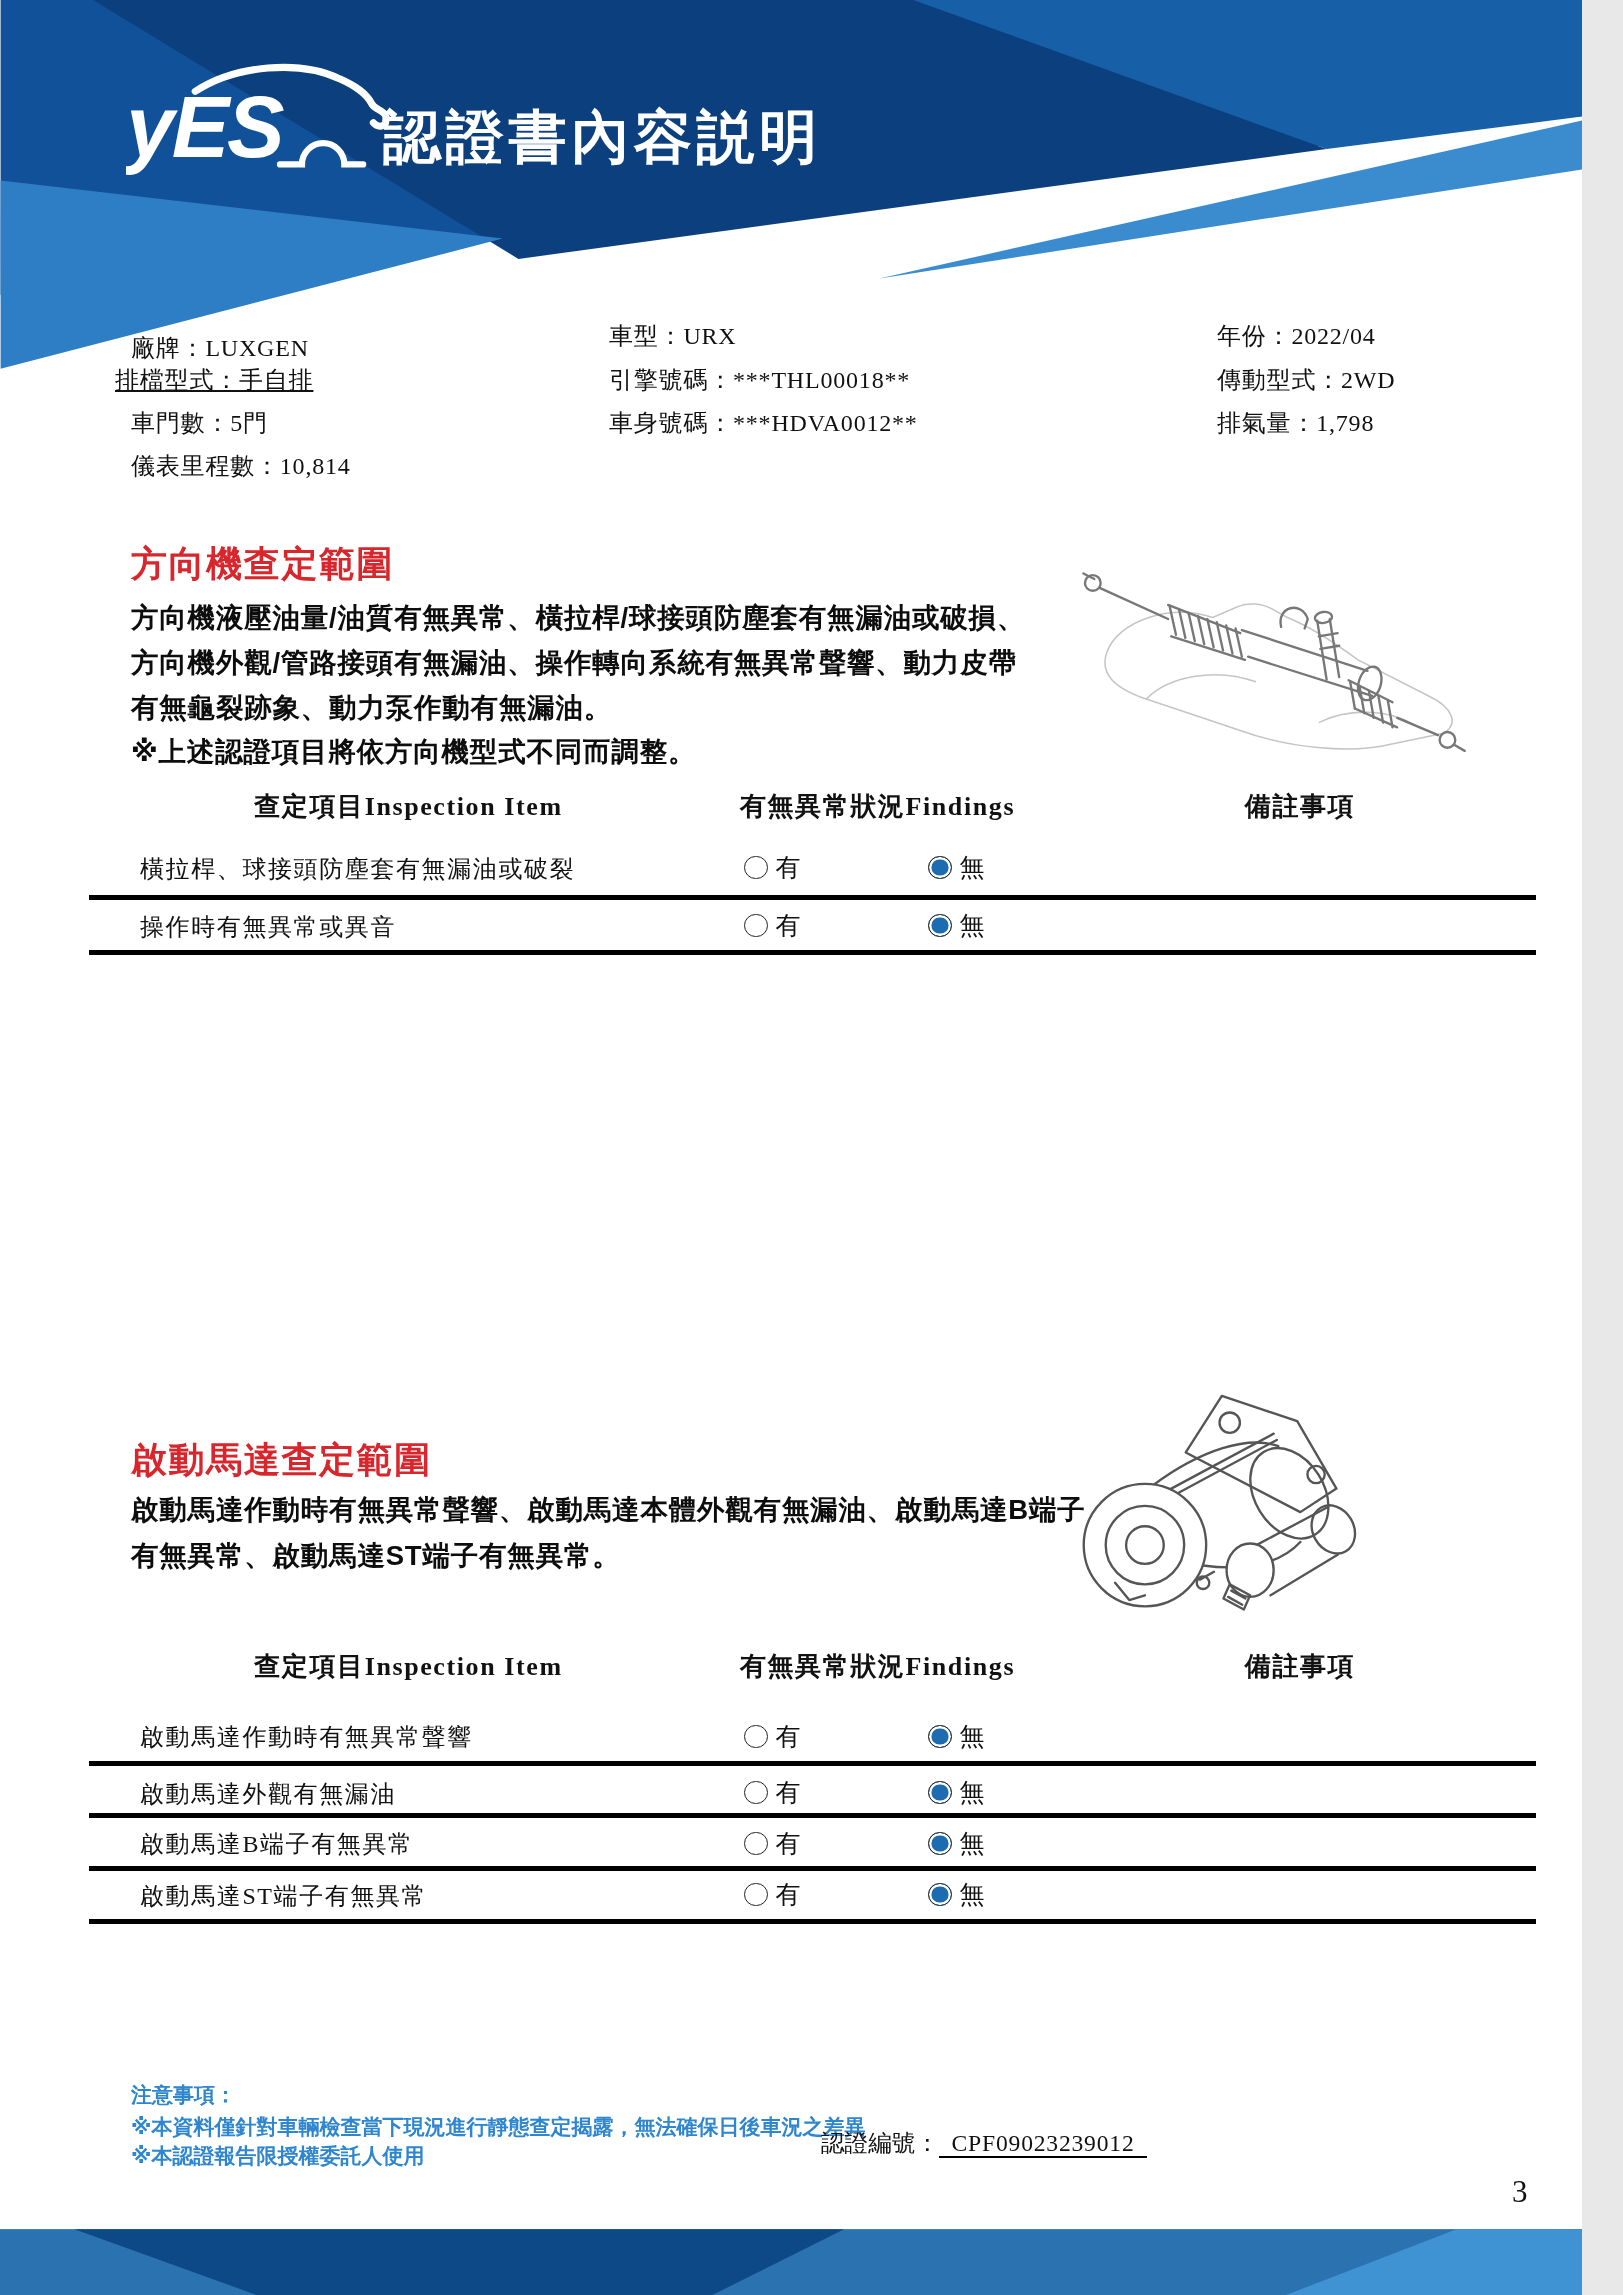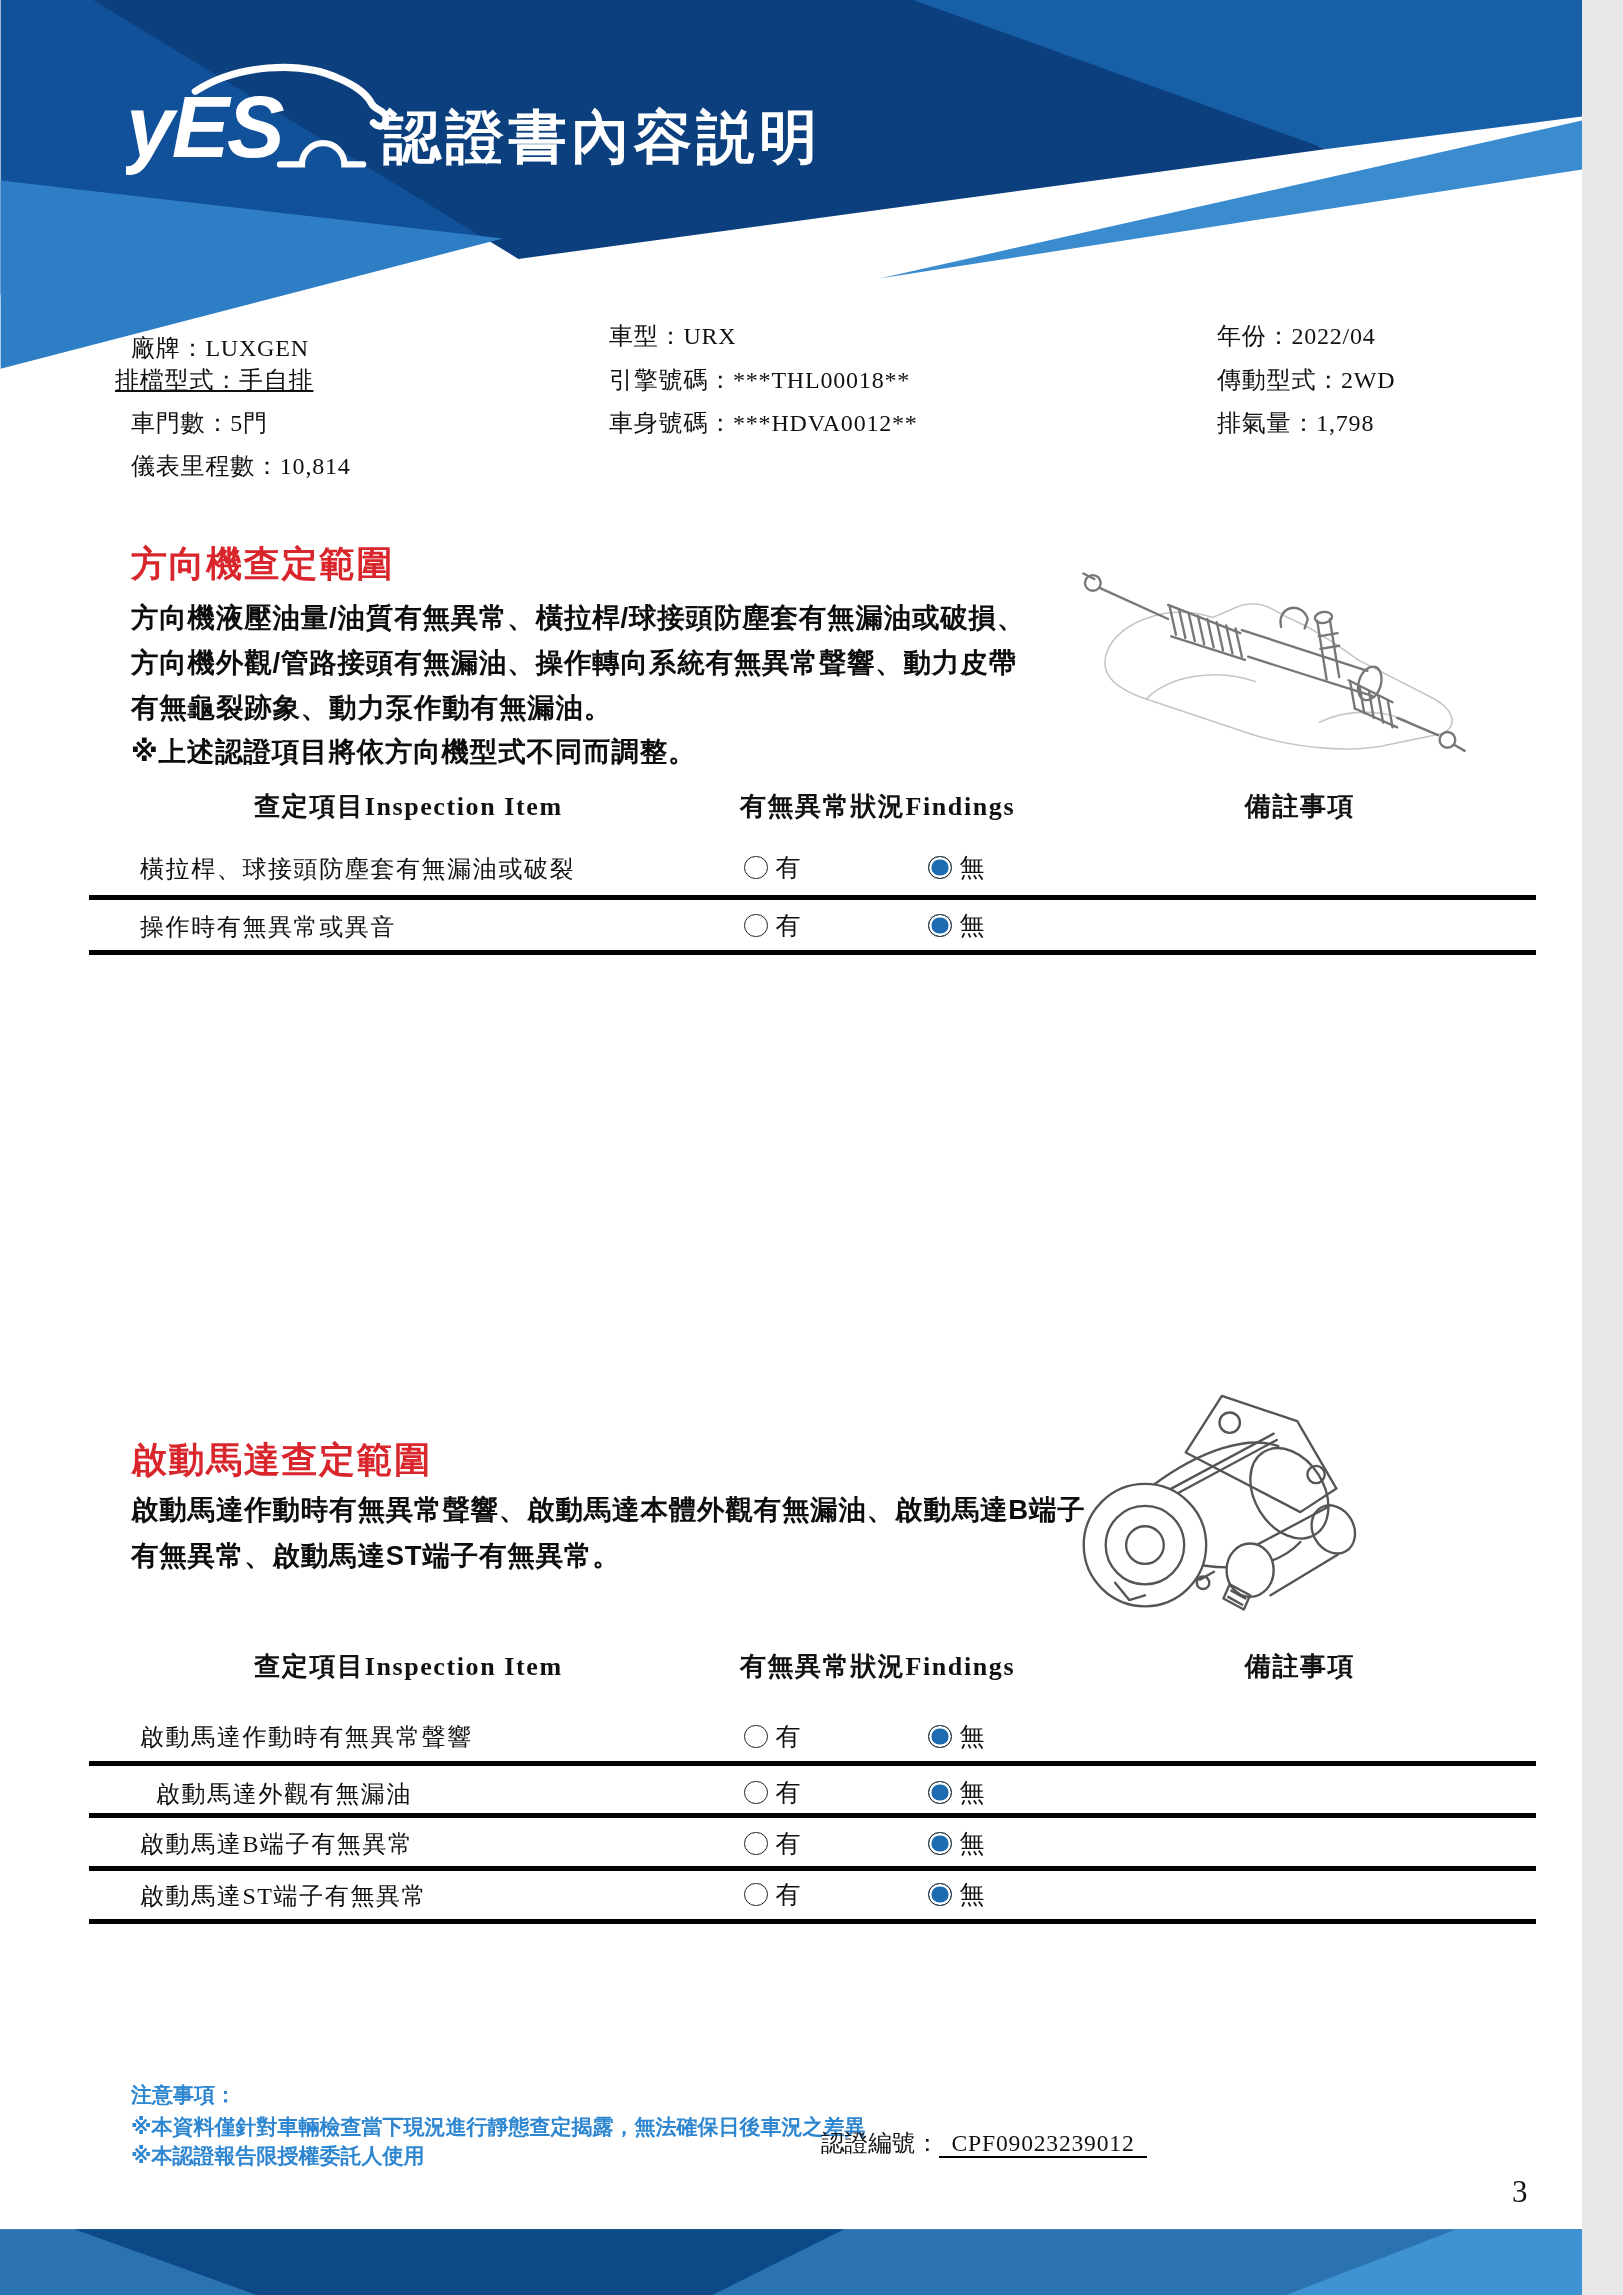--- a/index.html
+++ b/index.html
@@ -162,21 +162,21 @@
   <div class="abs opt" style="left:744px;top:1720px;">
     <span class="radio"></span>
     <span>有</span>
   </div>
   <div class="abs opt" style="left:928px;top:1720px;">
     <span class="radio sel"></span>
     <span>無</span>
   </div>
   <div class="divider" style="top:1761px;"></div>
 
-  <div class="abs item" style="left:156px;top:1778px;">啟動馬達外觀有無漏油</div>
+  <div class="abs item" style="left:140px;top:1778px;">啟動馬達外觀有無漏油</div>
   <div class="abs opt" style="left:744px;top:1776px;">
     <span class="radio"></span>
     <span>有</span>
   </div>
   <div class="abs opt" style="left:928px;top:1776px;">
     <span class="radio sel"></span>
     <span>無</span>
   </div>
   <div class="divider" style="top:1813px;"></div>
 

